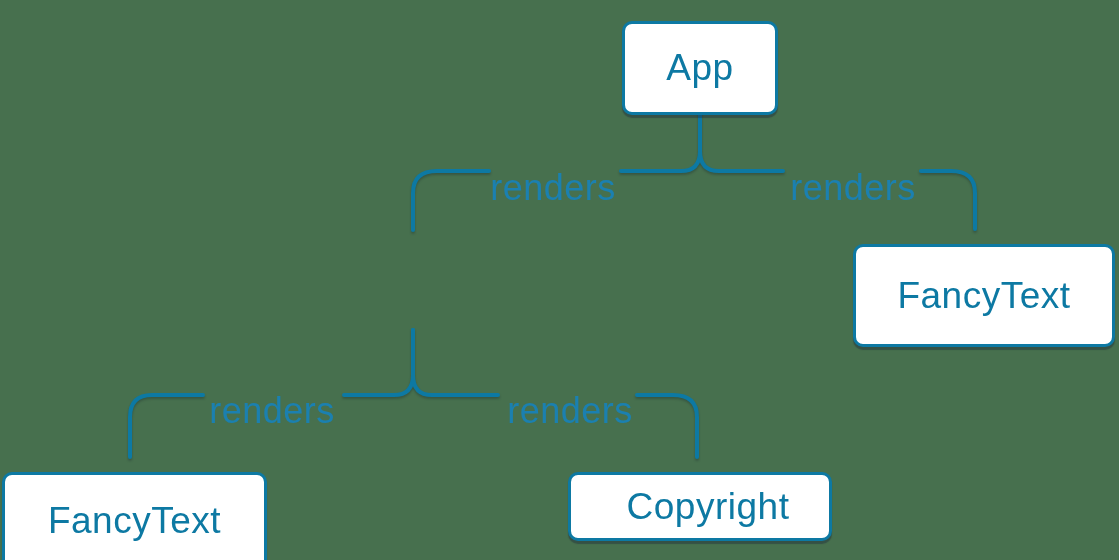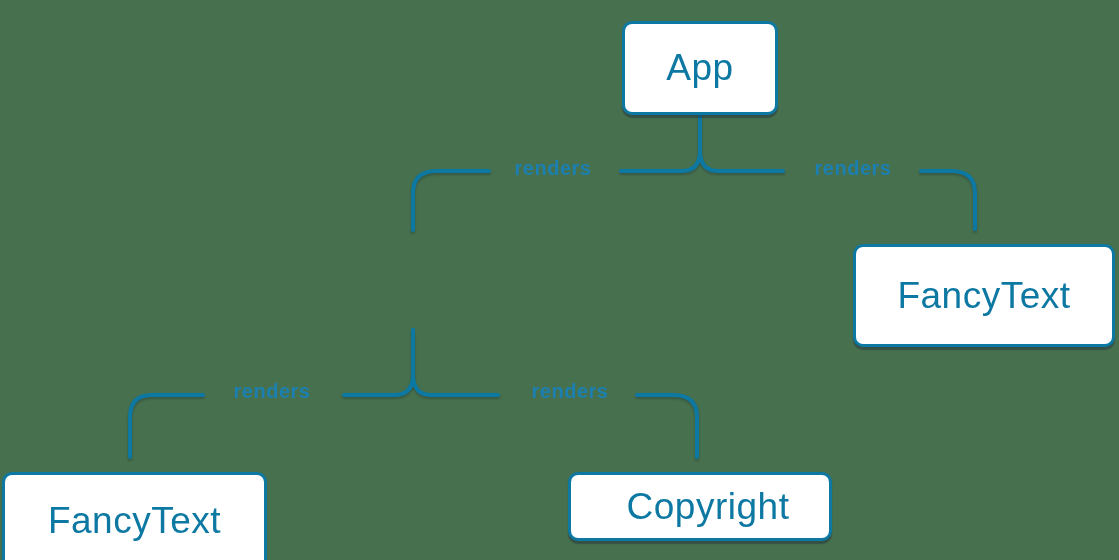--- a/index.html
+++ b/index.html
@@ -43,25 +43,26 @@
     font-size: 37px;
     font-weight: 500;
     letter-spacing: 0.5px;
     white-space: nowrap;
     margin-top: 17px;
   }
   .edge-label {
     position: absolute;
     transform: translate(-50%, -50%);
     color: var(--edge-label, #1b80b0);
-    font-size: 20px;
-    font-weight: 700;
+    font-size: 36px;
+    font-weight: 400;
     letter-spacing: 0.5px;
     line-height: 1;
     white-space: nowrap;
+    margin-top: 20px;
   }
 </style>
 </head>
 <body>
 
 <div class="canvas">
 
   <svg class="edges-svg" viewBox="0 0 1119 560" aria-hidden="true">
     <path d="M700 98 L700 151 Q700 171 681 171 L621 171"></path>
     <path d="M489 171 L437 171 Q413 171 413 193 L413 230"></path>

